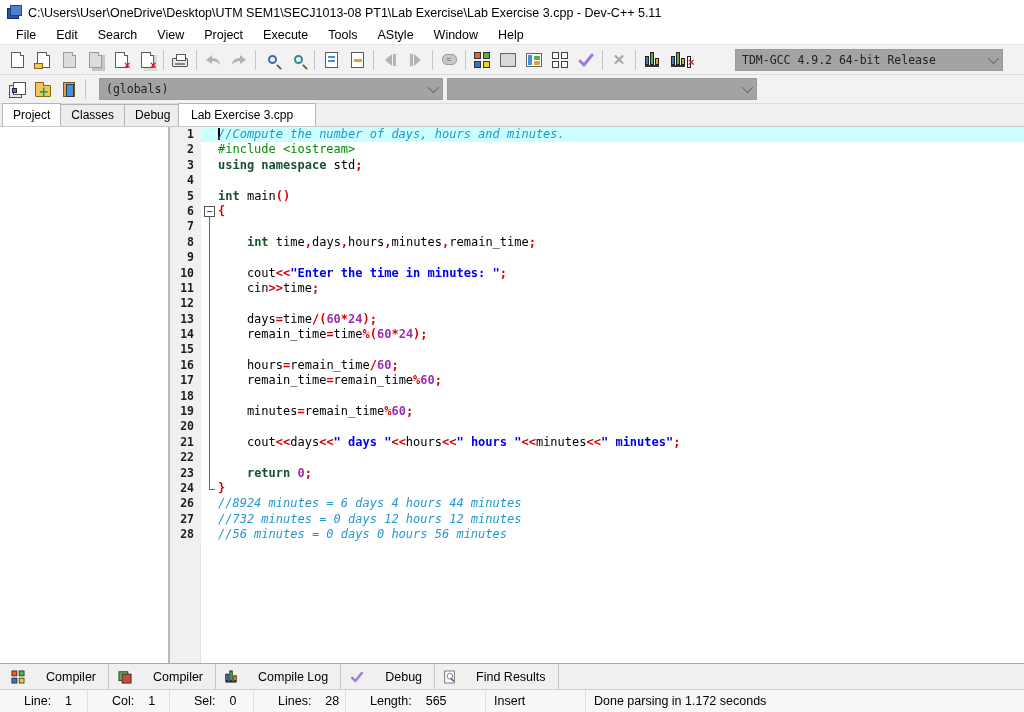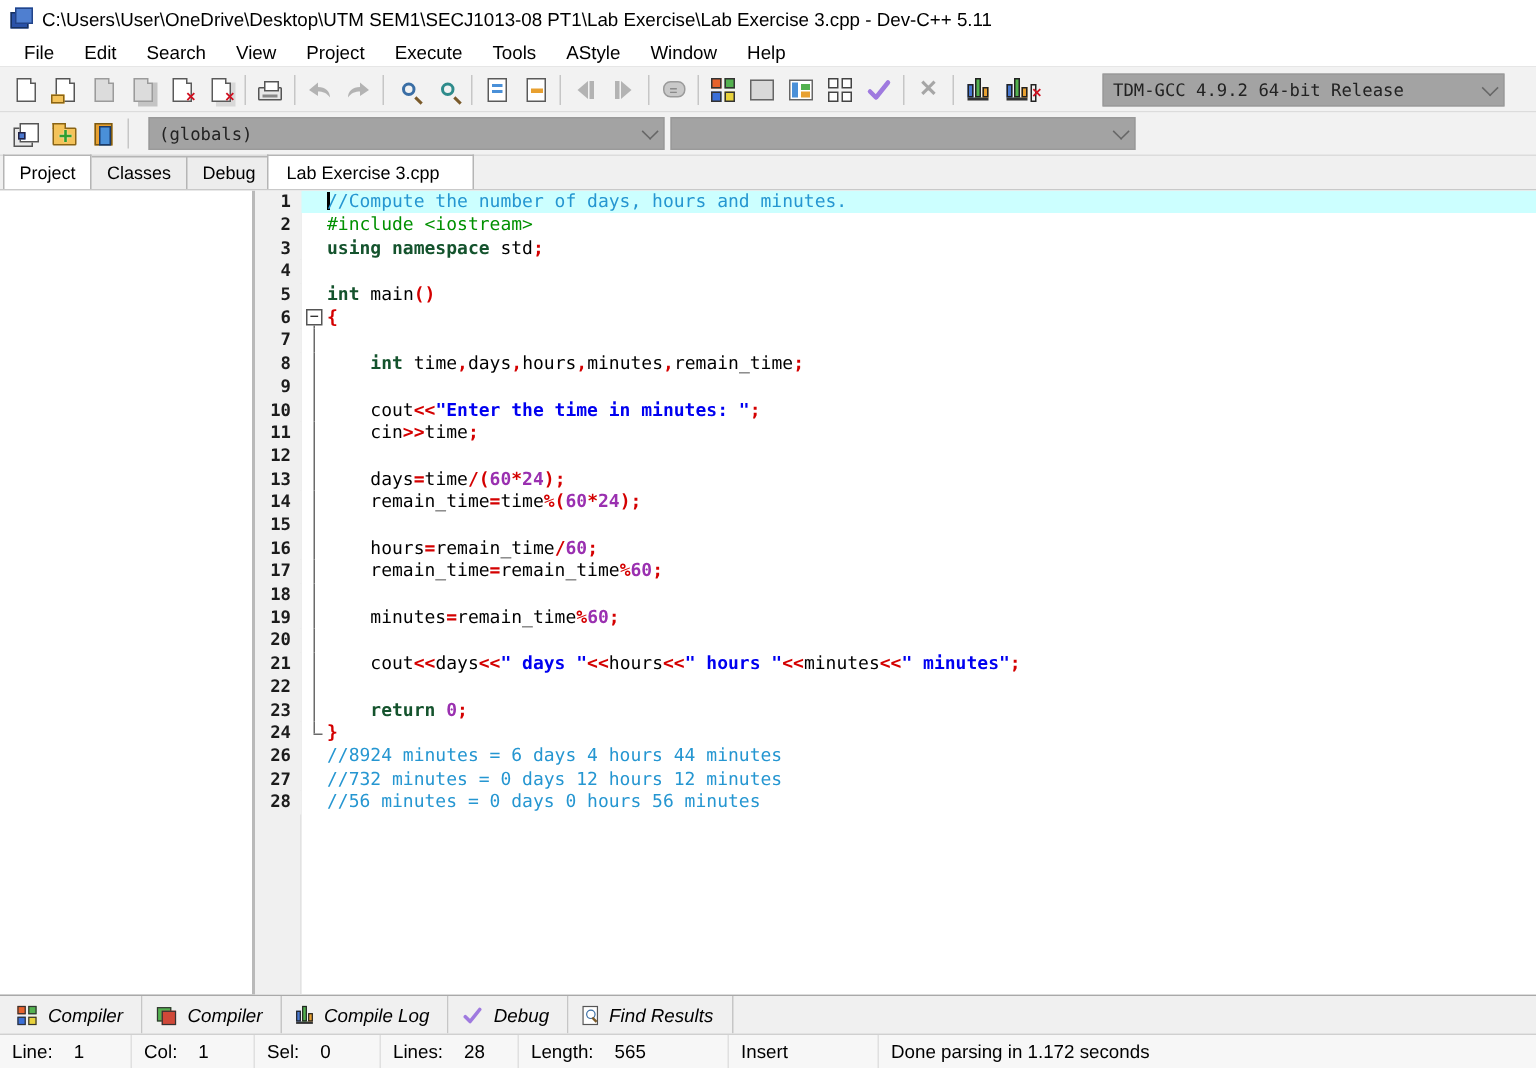--- a/index.html
+++ b/index.html
@@ -91,40 +91,40 @@
   .ln { width:31px; flex:none; text-align:right; padding-right:7px; color:#1c1c1c; font-weight:600; background:#f0f0f0; font-size:11.5px; }
   .fold { width:17px; flex:none; position:relative; }
   .fold.line::after { content:""; position:absolute; left:8px; top:0; bottom:0; width:1px; background:#6a6a6a; }
   .fold.end::after { content:""; position:absolute; left:8px; top:0; height:8px; width:1px; background:#6a6a6a; }
   .fold.end::before { content:""; position:absolute; left:8px; top:8px; width:6px; height:1px; background:#6a6a6a; }
   .fbox { position:absolute; left:3px; top:2.5px; width:11px; height:11px; border:1px solid #555; background:#fff; color:#222; font-size:10px; line-height:9px; text-align:center; }
   .fold.start::after { content:""; position:absolute; left:8px; top:13.5px; bottom:0; width:1px; background:#6a6a6a; }
   .ct { flex:1; position:relative; }
   .cl.hl .fold, .cl.hl .ct { background:#ccffff; }
   .caret { display:inline-block; width:1.5px; height:12px; background:#000; vertical-align:-2px; margin-right:-1.5px; }
-  .tk-com { color:#2596d1; }
+  .tk-com { color:#2596d1; font-style:italic; }
   .tk-pre { color:#009000; }
   .tk-kw  { color:#14532d; font-weight:bold; }
   .tk-pln { color:#000; }
   .tk-sym { color:#d40000; font-weight:bold; }
   .tk-str { color:#0000f0; font-weight:bold; }
   .tk-num { color:#9a30b0; font-weight:bold; }
 
   
   .bottom-tabs { height:26px; background:#f0f0f0; border-top:1px solid #a9a9a9; display:flex; align-items:stretch; padding-left:2px; }
-  .btab { display:flex; align-items:center; gap:6px; padding:0 12px 0 8px; border-right:1px solid #c6c6c6; font-size:12.5px; color:#000; background:#f0f0f0;font-style:italic; }
+  .btab { display:flex; align-items:center; gap:20px; padding:0 12px 0 8px; border-right:1px solid #c6c6c6; font-size:12.5px; color:#000; background:#f0f0f0; }
   .btab .mini { transform:scale(0.8); transform-origin:center; }
   .i-findres { width:13px; height:16px; background:#fff; border:1px solid #555; position:relative; }
   .i-findres::before { content:""; position:absolute; left:2px; top:2px; width:6px; height:6px; border:1.5px solid #3a6ea5; border-radius:50%; }
   .i-findres::after { content:""; position:absolute; left:8px; top:8px; width:2px; height:5px; background:#7a5a2a; transform:rotate(-45deg); }
 
   
   .statusbar { height:23px; background:#f7f7f7; border-top:1px solid #d0d0d0; display:flex; align-items:center; font-size:12.5px; color:#000; }
   .sseg { display:flex; align-items:center; height:100%; padding:0 8px; border-right:1px solid #e0e0e0; }
-  .sseg .lab { margin-right:14px; }
+  .sseg .lab { margin-right:14px;margin-left:16px; }
   .seg-line { width:88px; } .seg-col { width:82px; } .seg-sel { width:84px; } .seg-lines { width:92px; } .seg-len { width:140px; } .seg-mode { width:100px; } .seg-msg { flex:1; border-right:none; }
 </style>
 </head>
 <body>
 
 <div class="window">
 
   <div class="titlebar">
     <span class="app-icon">
         <span class="b1"></span>

